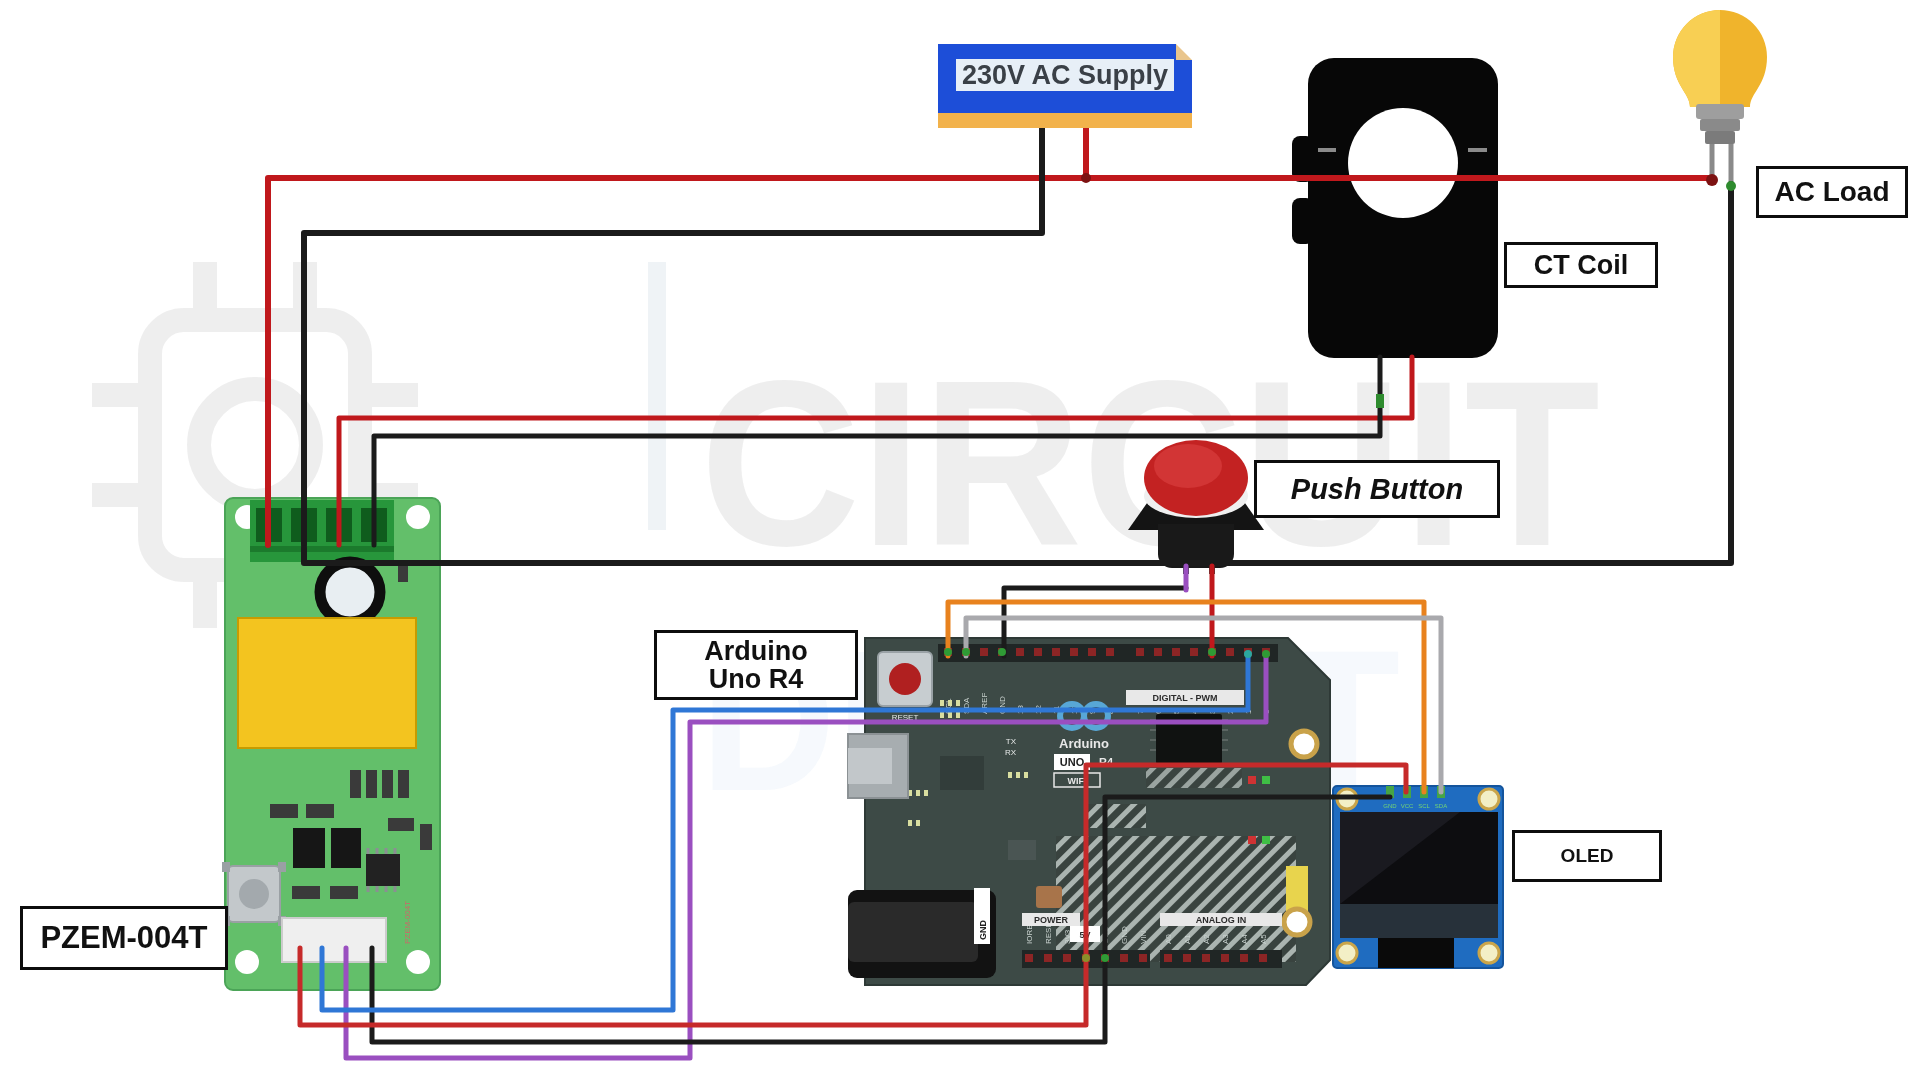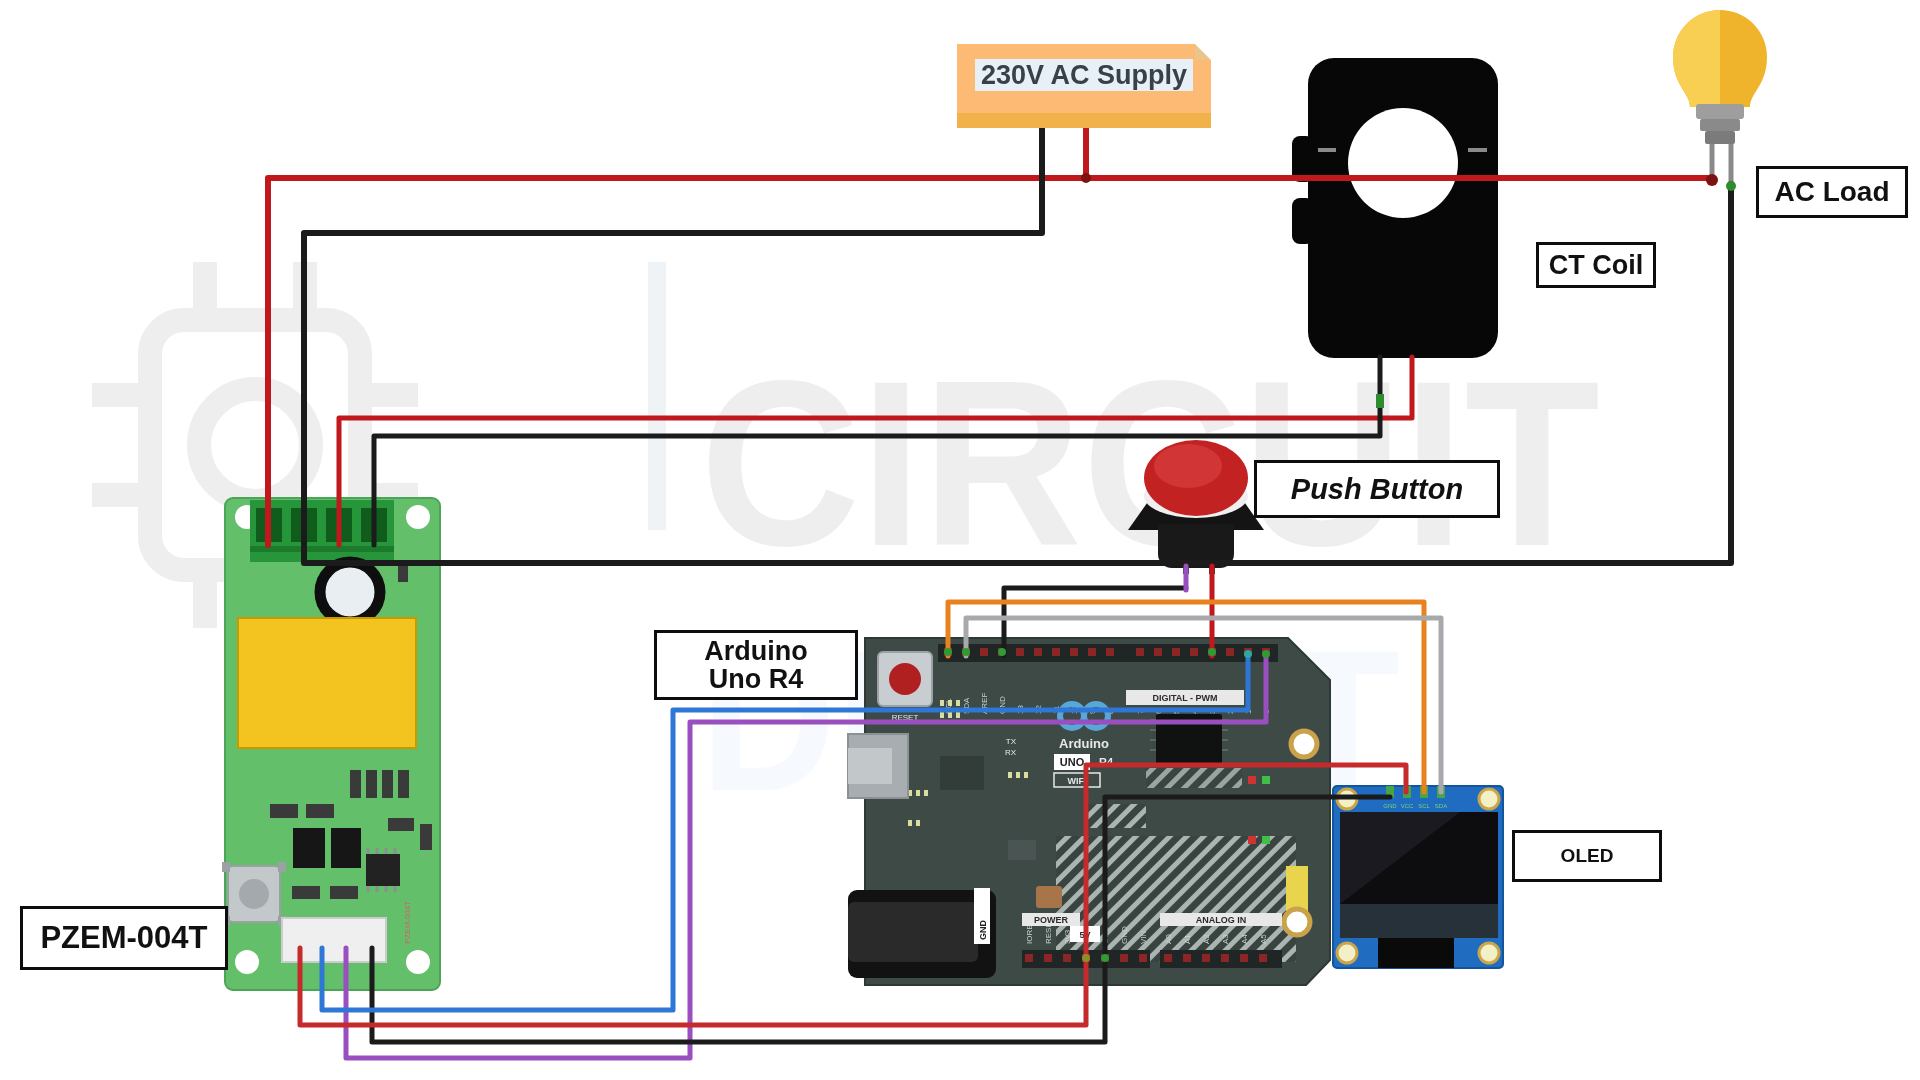--- a/index.html
+++ b/index.html
@@ -6,22 +6,22 @@
   #stage{position:relative;width:1920px;height:1080px;background:#ffffff;overflow:hidden;
          font-family:"Liberation Sans", sans-serif;}
   #art{position:absolute;left:0;top:0;}
 
   
   .tag{position:absolute;background:#ffffff;border:3px solid #0d0d0d;color:#111;
        display:flex;align-items:center;justify-content:center;text-align:center;
        font-weight:700;box-sizing:border-box;line-height:1.05;}
 
   
-  #note{position:absolute;left:938px;top:44px;width:254px;height:84px;background:#fdba74;
-        box-sizing:border-box;margin-left:19px;}
+  #note{position:absolute;left:938px;top:44px;width:254px;height:84px;background:#1d4ed8;
+        box-sizing:border-box;}
   #note .strip{position:absolute;left:0;bottom:0;width:100%;height:15px;background:#f2b24b;}
   #note .fold{position:absolute;right:0;top:0;width:0;height:0;
         border-top:16px solid #ffffff;border-left:16px solid #e9c58c;}
   #note .txt{position:absolute;left:0;top:16px;width:100%;text-align:center;
         font-size:27px;font-weight:600;color:#3a4047;}
   #note .txt span{background:#e7eff7;padding:1px 6px;}
 
   
   text{font-family:"Liberation Sans", sans-serif;}
   .wm-word{font-weight:bold;fill:#ededed;}
@@ -371,21 +371,21 @@
     <circle cx="1105" cy="958" r="4" fill="#2f9b35"></circle>
   </g>
 </svg>
 
 <div id="note">
   <div class="strip"></div>
   <div class="fold"></div>
   <div class="txt"><span>230V AC Supply</span></div>
 </div>
 
-<div class="tag" style="left:1536px;top:242px;width:120px;height:46px;font-size:27px;">CT Coil</div>
+<div class="tag" style="left:1504px;top:242px;width:154px;height:46px;font-size:27px;">CT Coil</div>
 
 <div class="tag" style="left:1756px;top:166px;width:152px;height:52px;font-size:28px;">AC Load</div>
 
 <div class="tag" style="left:1254px;top:460px;width:246px;height:58px;font-size:29px;font-style:italic;">Push Button</div>
 
 <div class="tag" style="left:654px;top:630px;width:204px;height:70px;font-size:27px;flex-direction:column;">
   <span>Arduino</span>
   <span>Uno R4</span>
 </div>
 

